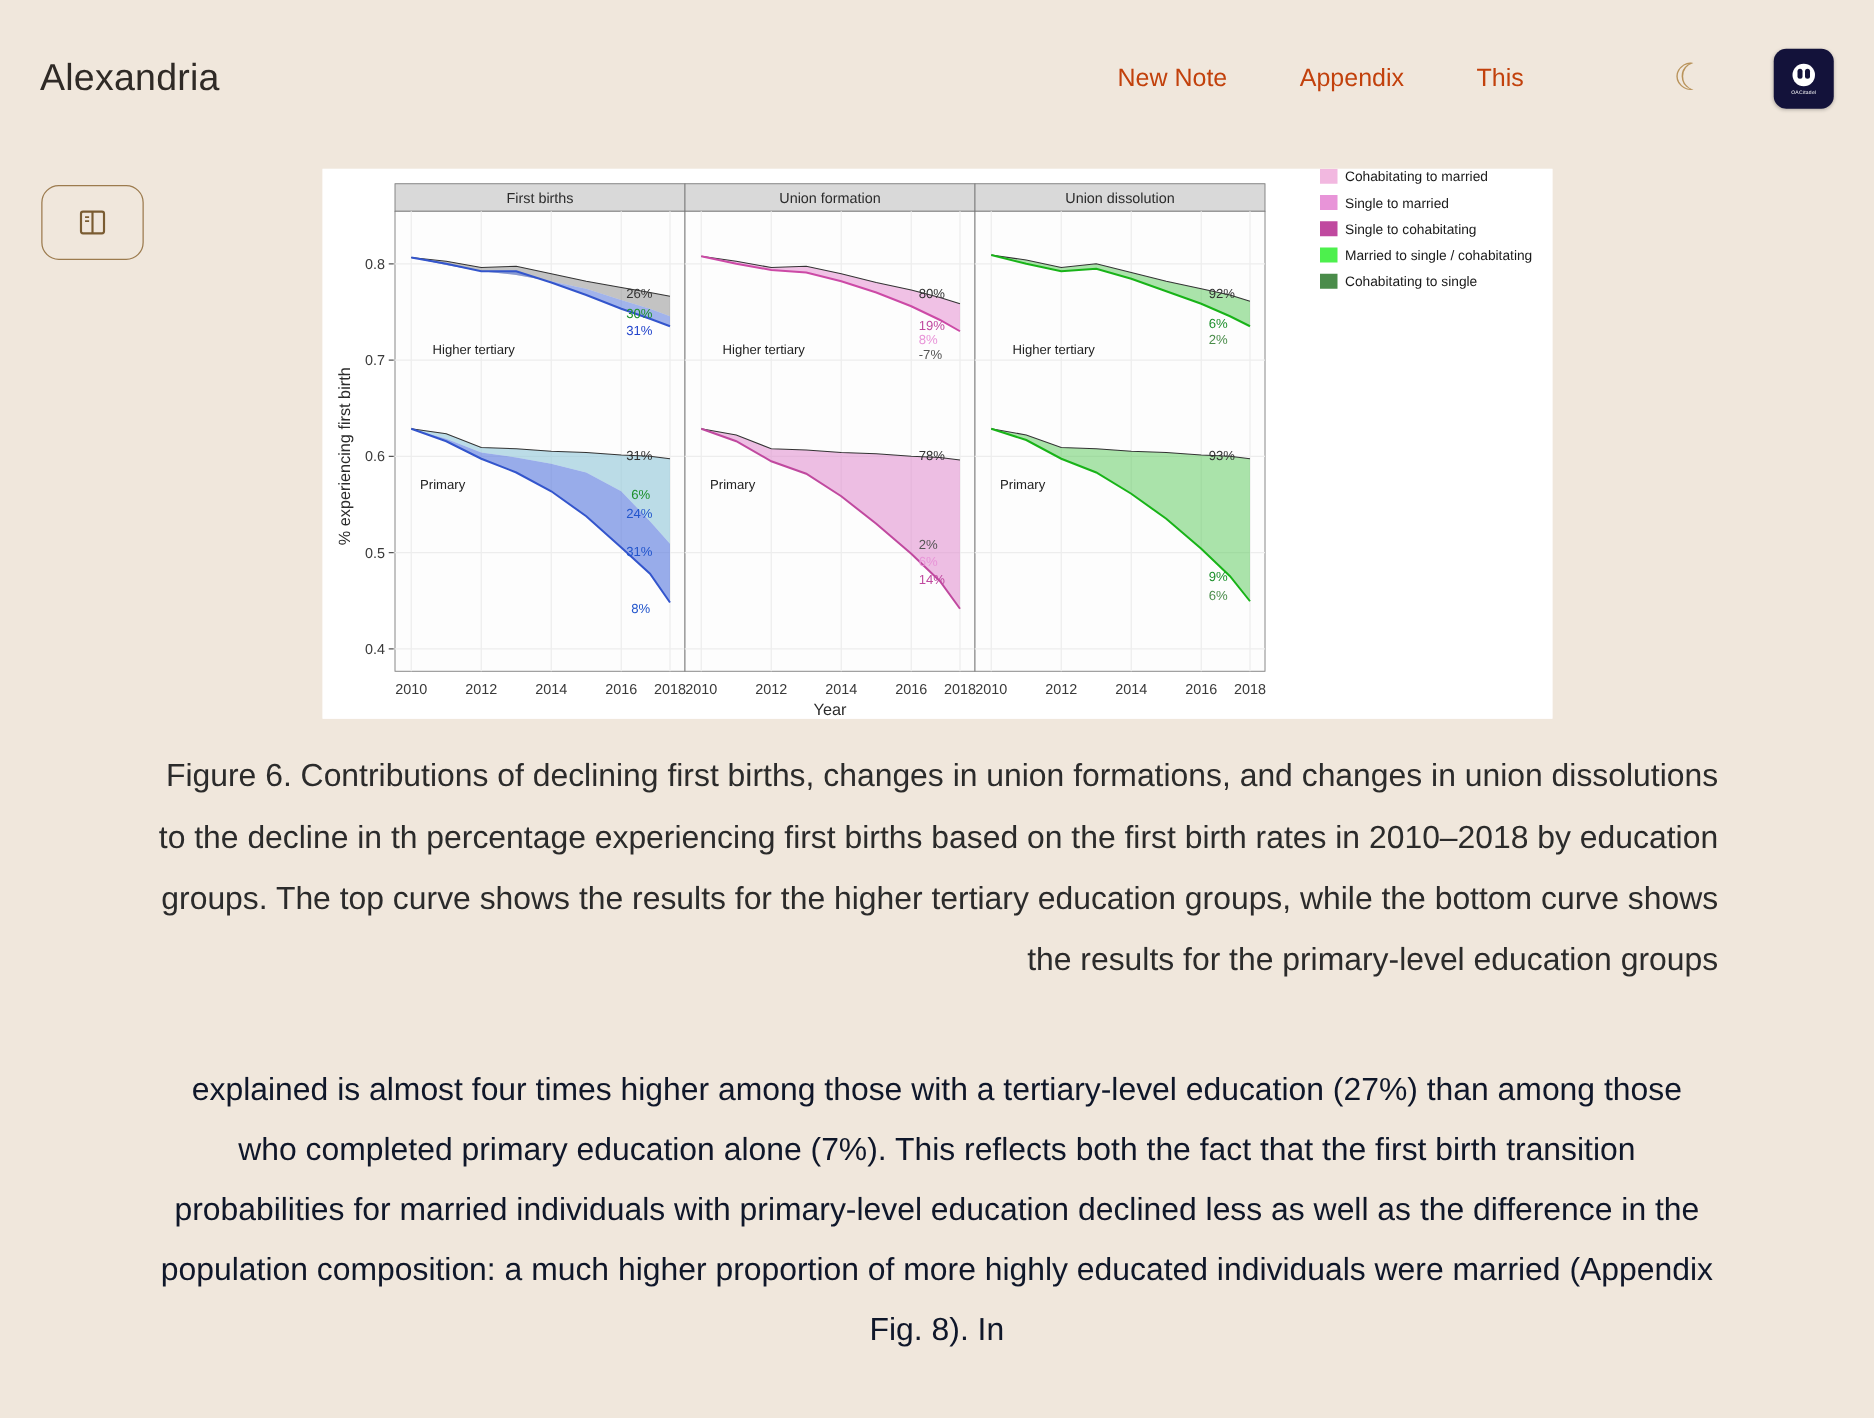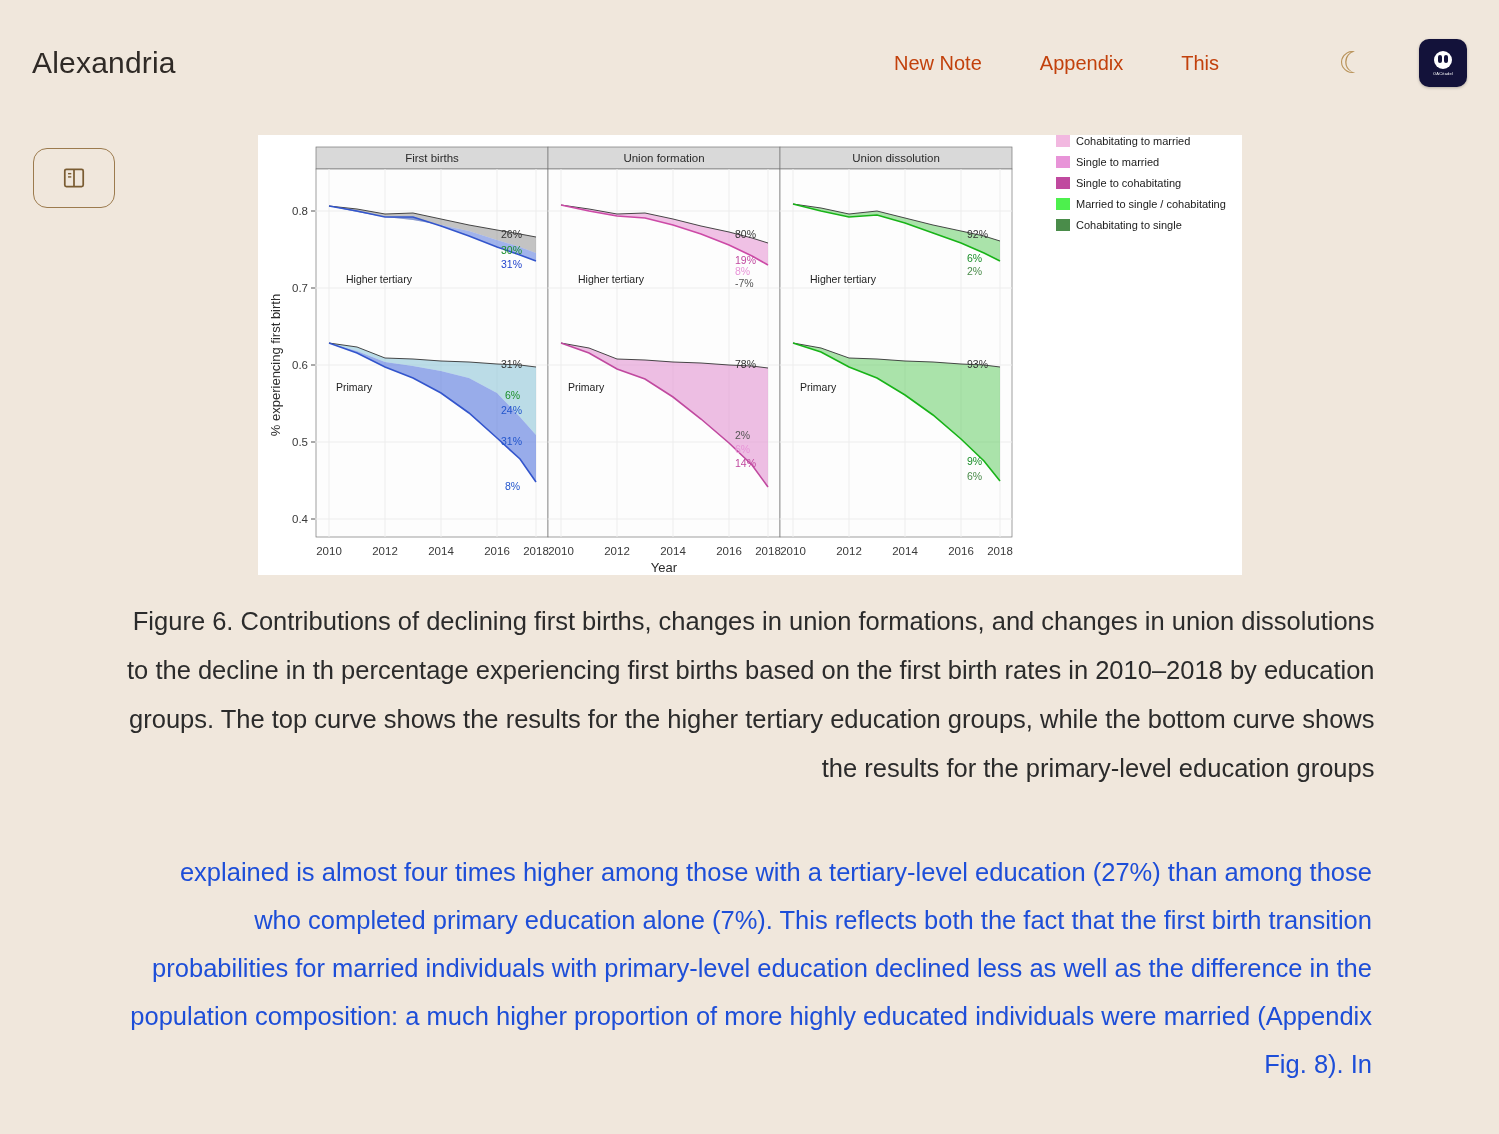--- a/index.html
+++ b/index.html
@@ -132,22 +132,22 @@
     text-align: right;
     font-size: 25.5px;
     line-height: 1.92;
     color: #2b2b2b;
   }
   .body-text {
     width: 1245px;
     margin: 56px auto 0;
     font-size: 25.5px;
     line-height: 1.88;
-    color: #1d4ed8;
-    text-align: right;
+    color: #0f172a;
+    text-align: center;
   }
 
   
   .chart-svg { display: block; }
   .panel-title {
     font-size: 11.5px;
     fill: #2b2b2b;
   }
   .axis-text {
     font-size: 11.5px;

